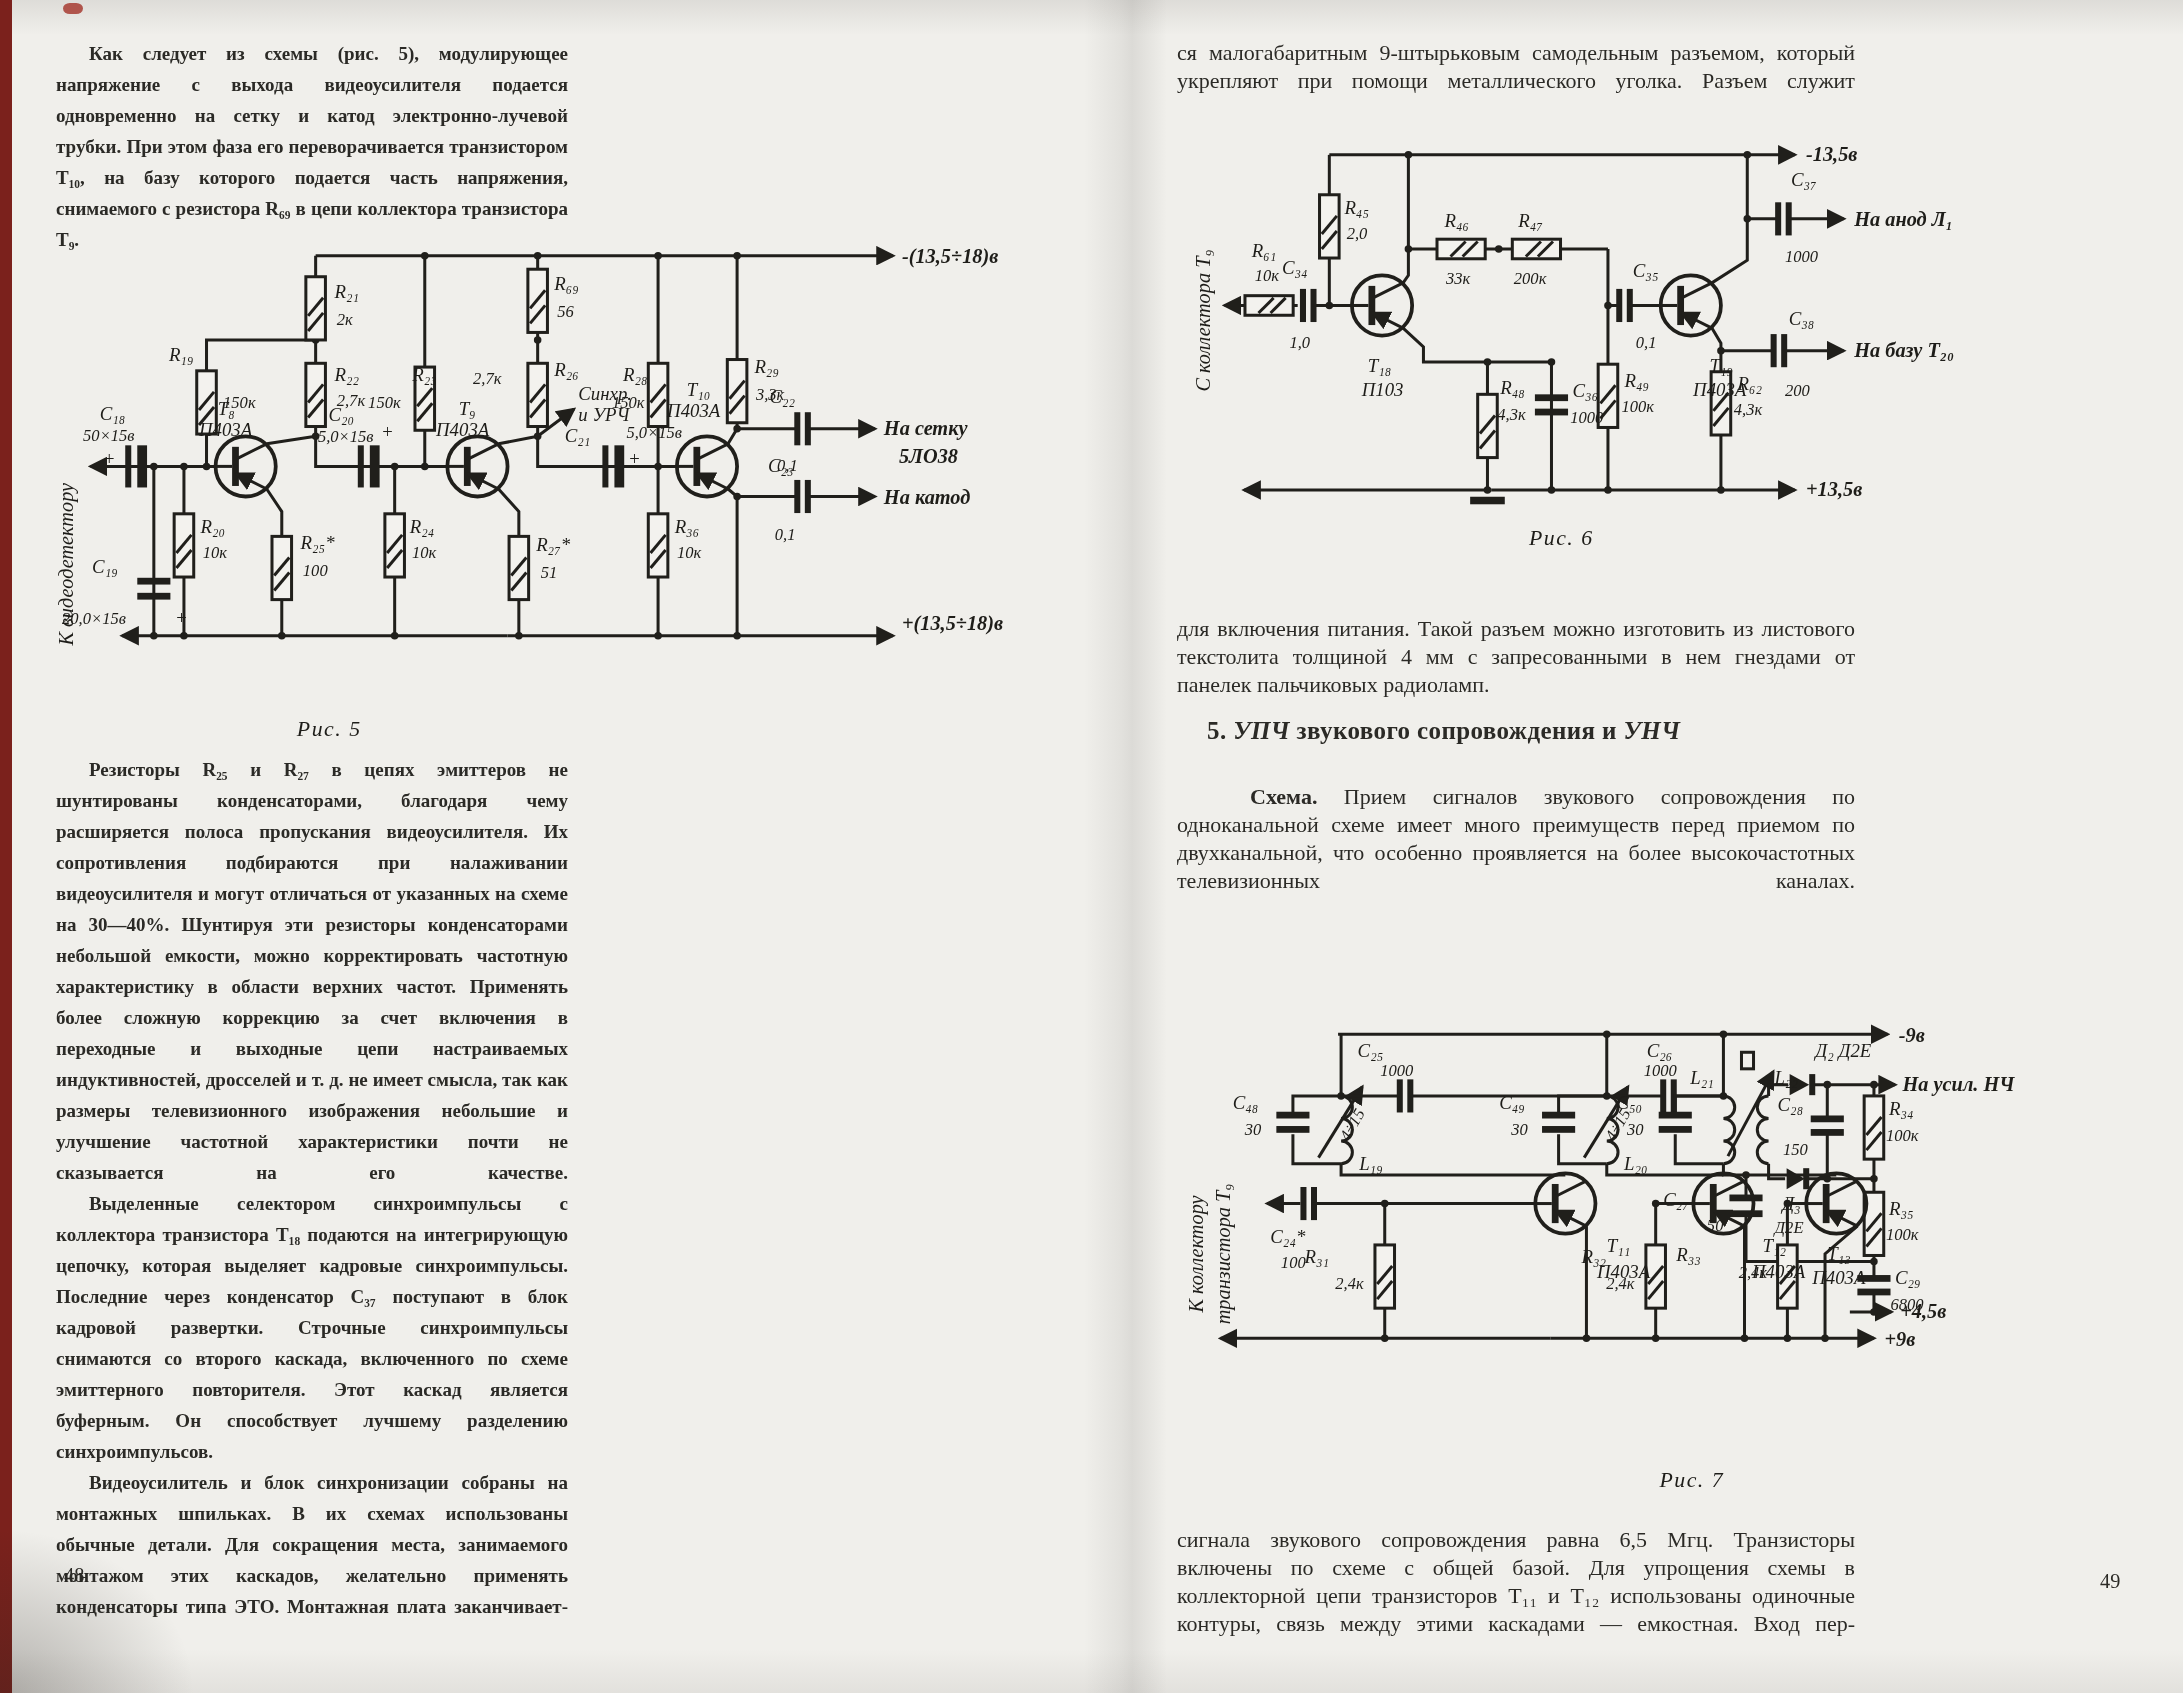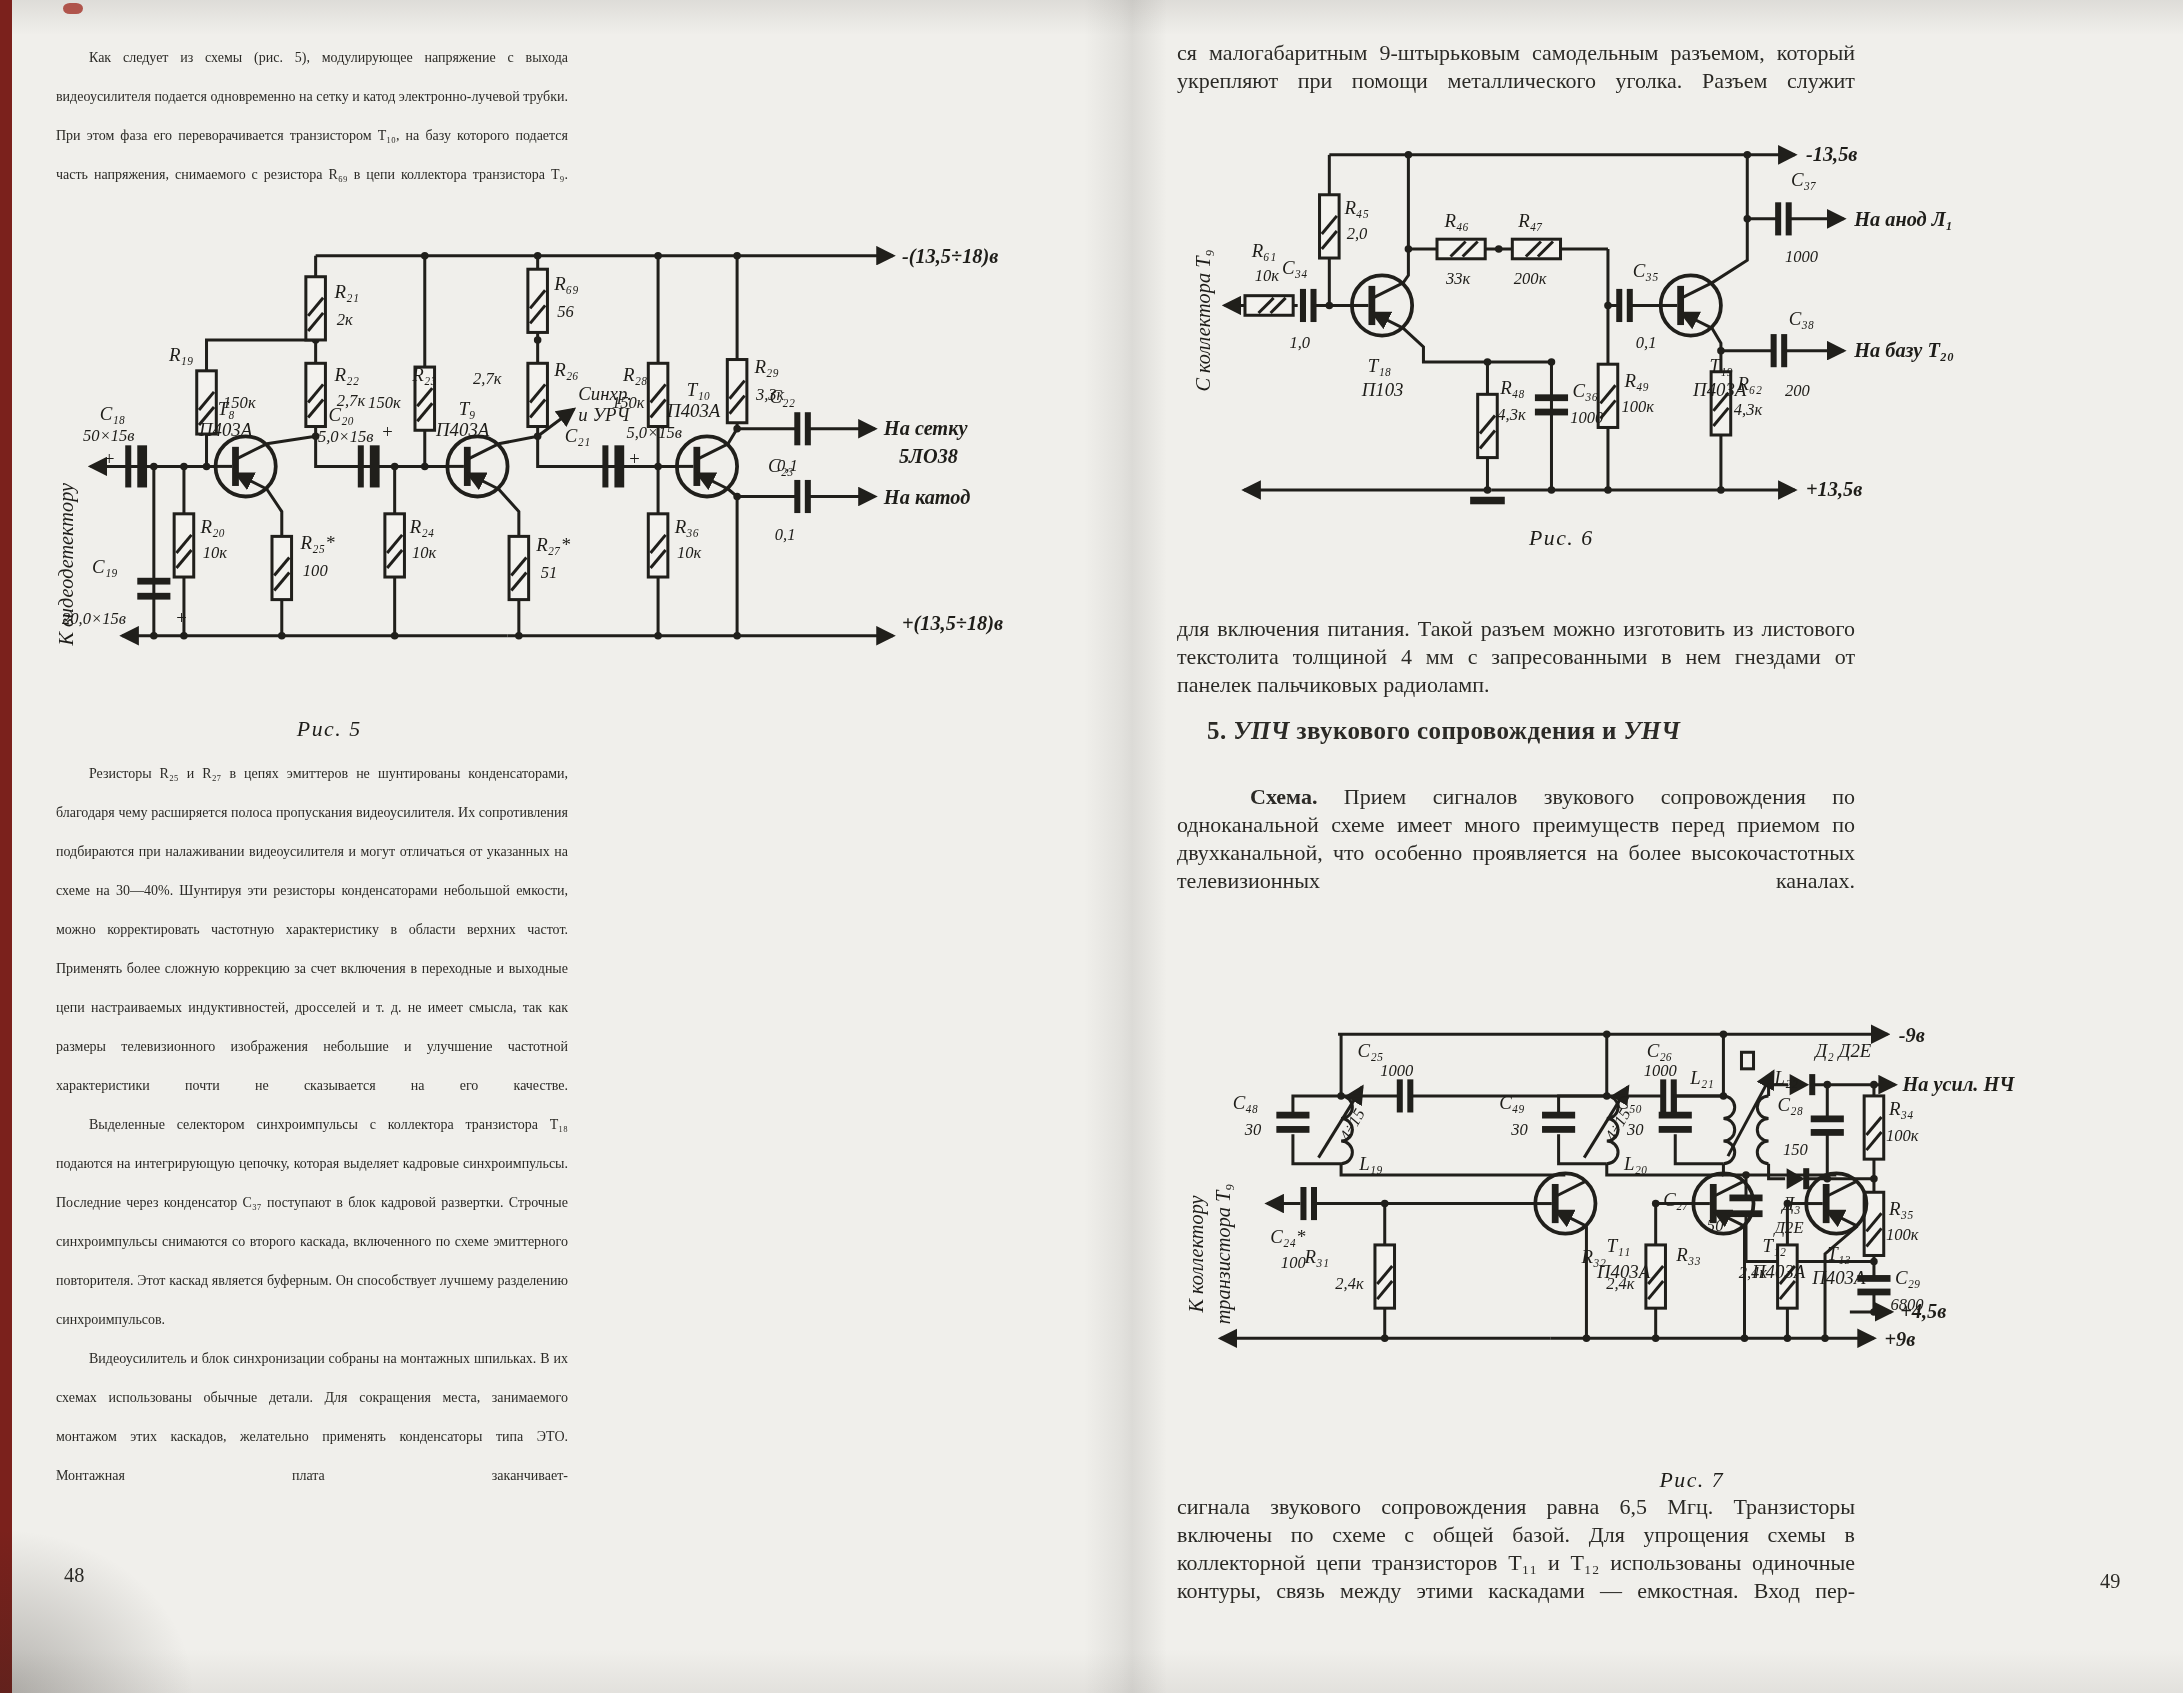--- a/index.html
+++ b/index.html
@@ -9,21 +9,21 @@
        background:linear-gradient(180deg,rgba(60,55,50,.10),rgba(0,0,0,0));}
   .vignette-bottom{position:absolute;left:0;bottom:0;width:2183px;height:45px;
        background:linear-gradient(0deg,rgba(60,55,50,.08),rgba(0,0,0,0));}
   .corner-shadow{position:absolute;left:0;bottom:0;width:196px;height:166px;
        background:radial-gradient(ellipse at 0% 100%,rgba(40,35,30,.30),rgba(0,0,0,0) 70%);}
   .spine-strip{position:absolute;left:0;top:0;width:12px;height:1694px;background:#7b211c;}
   .spine-mark{position:absolute;left:63px;top:3px;width:19.6px;height:10.5px;background:#a33127;border-radius:40%/60%;opacity:.8;}
   .gutter{position:absolute;left:1084px;top:0;width:83px;height:1694px;
        background:linear-gradient(90deg,rgba(0,0,0,0),rgba(40,38,34,.07) 45%,rgba(40,38,34,.10) 58%,rgba(0,0,0,0));}
   .block{position:absolute;}
-  .colL{width:512px;font-size:14px;line-height:39px;text-align:justify;}
+  .colL{width:512px;font-size:19px;line-height:31px;text-align:justify;font-weight:bold;}
   .colR{width:678px;font-size:22px;line-height:28px;text-align:justify;}
   p.para{margin:0;text-align:justify;text-align-last:justify;}
   p.para.lastline-left{text-align-last:left;margin-top:13px;}
   p.ind{text-indent:33px;}
   .pagenum{position:absolute;font-size:20.3px;}
   .heading{position:absolute;font-size:25px;font-weight:bold;letter-spacing:0.4px;white-space:nowrap;}
   .heading .it{font-style:italic;text-align:center;}
   .lead{font-weight:bold;margin-left:40px;}
   svg{position:absolute;overflow:visible;}
   .w{stroke:#201f1b;stroke-width:4;fill:none;}
@@ -245,21 +245,21 @@
 
 <div class="heading" style="left:1207px;top:717px;">
   <span>5.</span>
   <span class="it">УПЧ</span><span> звукового сопровождения и </span><span class="it">УНЧ</span>
 </div>
 
 <div class="block colR" style="left:1177px;top:783px;">
   <p class="para" style="text-indent:33px;"><span class="lead">Схема.</span><span> Прием сигналов звукового сопровождения по одноканальной схеме имеет много преимуществ перед приемом по двухканальной, что особенно проявляется на более высокочастотных телевизионных каналах.</span></p>
 </div>
 
-<div class="block colR" style="left:1177px;top:1493px;">
+<div class="block colR" style="left:1177px;top:1526px;">
   <p class="para">сигнала звукового сопровождения равна 6,5 Мгц. Транзисторы включены по схеме с общей базой. Для упрощения схемы в коллекторной цепи транзисторов Т₁₁ и Т₁₂ использованы одиночные контуры, связь между этими каскадами — емкостная. Вход пер-</p>
 </div>
 
 <div class="pagenum" style="left:2100px;top:1570px;">49</div>
 
 <svg style="left:1190px;top:72px;" width="979" height="482" viewBox="0 0 1300 640">
   <g>
     <path class="w" d="M185,110 H803" marker-end="url(#ar)"></path>
     <path class="w" d="M400,555 H72" marker-end="url(#ar)"></path>
     <path class="w" d="M400,555 H803" marker-end="url(#ar)"></path>

